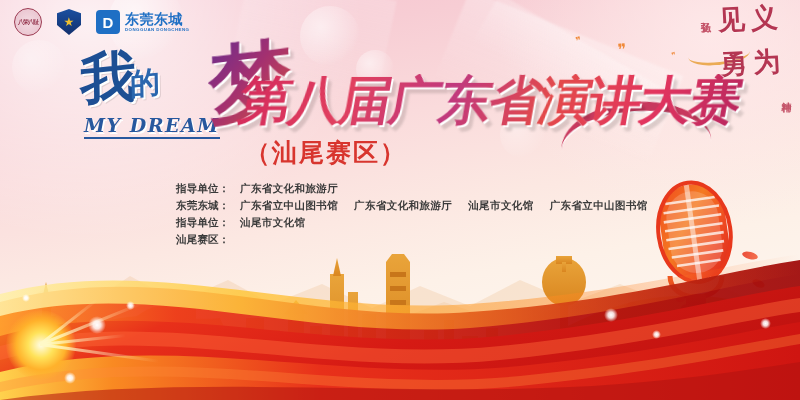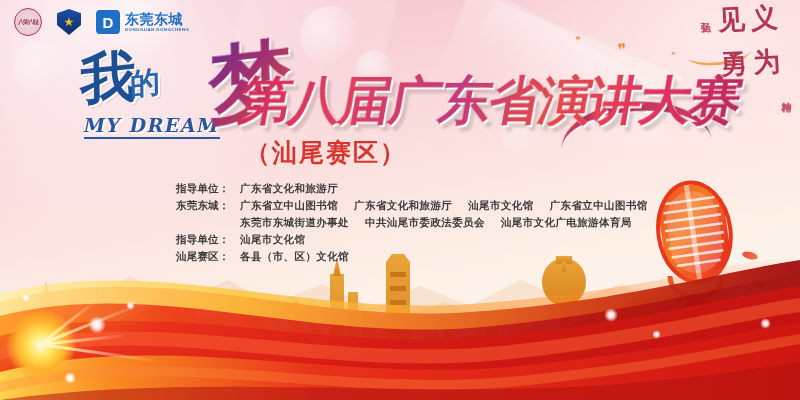--- a/index.html
+++ b/index.html
@@ -451,34 +451,23 @@
       <div class="credit-row">
         <div class="credit-label">东莞东城：</div>
         <div class="credit-items">
           <span>广东省立中山图书馆</span>
           <span>广东省文化和旅游厅</span>
           <span>汕尾市文化馆</span>
           <span>广东省立中山图书馆</span>
         </div>
       </div>
       <div class="credit-row">
-        <div class="credit-label blank">主办单位：</div>
-        <div class="credit-items">
-          <span>东莞市东城街道办事处</span>
-          <span>中共汕尾市委政法委员会</span>
-          <span>汕尾市文化广电旅游体育局</span>
-        </div>
-      </div>
-      <div class="credit-row">
         <div class="credit-label">指导单位：</div>
         <div class="credit-items">
           <span>汕尾市文化馆</span>
         </div>
       </div>
       <div class="credit-row">
         <div class="credit-label">汕尾赛区：</div>
-        <div class="credit-items">
-          <span>各县（市、区）文化馆</span>
-        </div>
       </div>
     </div>
 
 </div>
 
 </body></html>

